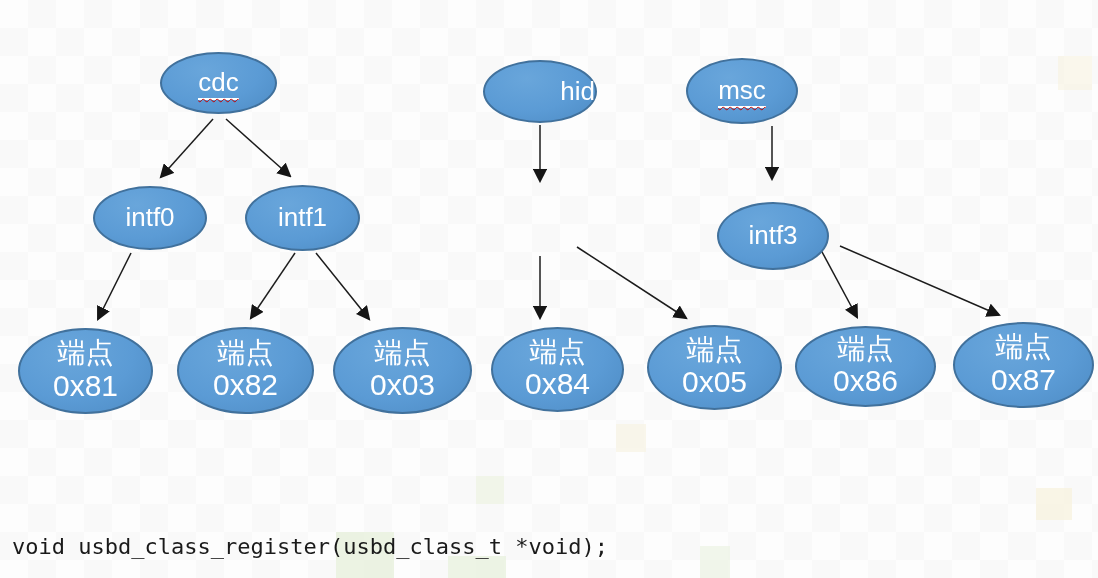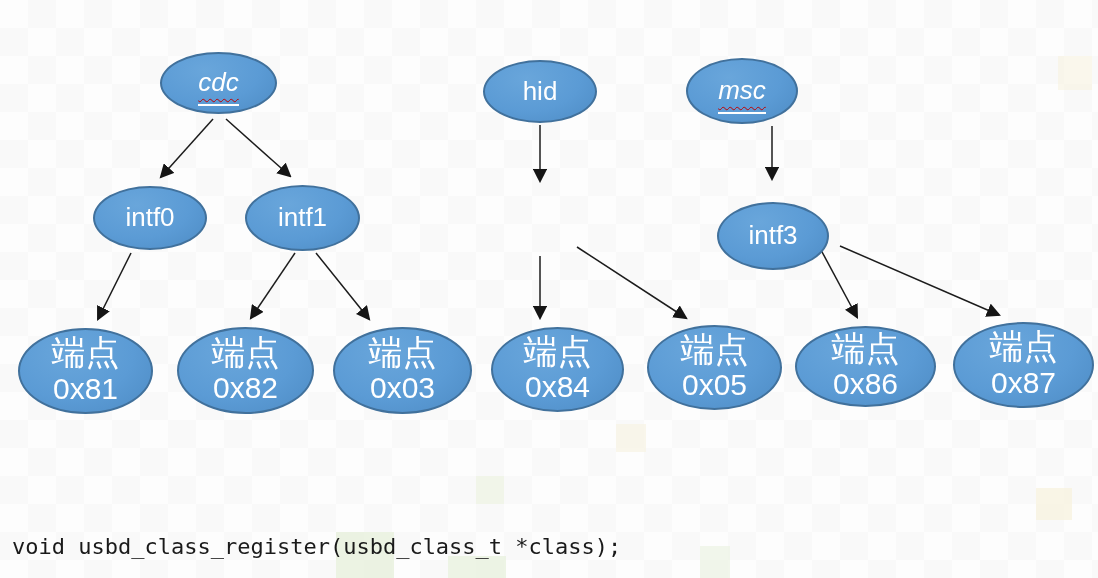--- a/index.html
+++ b/index.html
@@ -16,26 +16,26 @@
   .patch{position:absolute;pointer-events:none;}
   .arrows{position:absolute;left:0;top:0;width:1098px;height:578px;}
   .node{
     position:absolute;border-radius:50%;
     background:radial-gradient(ellipse at 38% 28%, #69a6db 0%, #5b9bd5 55%, #4d8bc4 100%);
     border:2.5px solid #41719c;
     box-sizing:border-box;
     display:flex;flex-direction:column;align-items:center;justify-content:center;
     color:#ffffff;text-align:center;
   }
-  .node .lbl{font-size:34px;line-height:1.05;}
+  .node .lbl{font-size:28px;line-height:1.05;}
   .node .addr{font-size:30px;line-height:1.2;}
   .node.small .lbl{font-size:26px;}
   .flag{ text-decoration:underline; text-decoration-style:wavy; text-decoration-color:#c00000;
          text-decoration-thickness:1px; text-underline-offset:7px;}
-  .flag .wl{border-bottom:2px solid #ffffff;padding-bottom:7px;font-style:italic;}
+  .flag .wl{border-bottom:2px solid #ffffff;padding-bottom:1px;}
   .code{
     position:absolute;left:12px;top:474px;
     font-family:"DejaVu Sans Mono","Liberation Mono",monospace;
     font-size:22px;line-height:29px;color:#1a1a1a;white-space:pre;
   }
   .sq{ text-decoration-style:wavy;text-decoration-color:#c00000;
        text-decoration-thickness:1px;text-underline-offset:4px;}
 </style>
 </head>
 <body>
@@ -67,21 +67,21 @@
       <line x1="540" y1="256" x2="540" y2="318"></line>
       <line x1="577" y1="247" x2="686" y2="318"></line>
       <line x1="821" y1="250" x2="857" y2="317"></line>
       <line x1="840" y1="246" x2="999" y2="315"></line>
     </g>
   </svg>
 
   <div class="node small" style="left:160px;top:52px;width:117px;height:62px;">
     <span class="lbl flag"><span class="wl">cdc</span></span>
   </div>
-  <div class="node small" style="left:483px;top:60px;width:114px;height:63px;">
+  <div class="node small" style="left:483px;top:60px;width:114px;height:63px;align-items:flex-end;">
     <span class="lbl">hid</span>
   </div>
   <div class="node small" style="left:686px;top:58px;width:112px;height:66px;">
     <span class="lbl flag"><span class="wl">msc</span></span>
   </div>
 
   <div class="node small" style="left:93px;top:186px;width:114px;height:64px;">
     <span class="lbl">intf0</span>
   </div>
   <div class="node small" style="left:245px;top:185px;width:115px;height:66px;">
@@ -114,18 +114,18 @@
   <div class="node" style="left:795px;top:326px;width:141px;height:81px;">
     <span class="lbl">端点</span>
     <span class="addr">0x86</span>
   </div>
   <div class="node" style="left:953px;top:322px;width:141px;height:86px;">
     <span class="lbl">端点</span>
     <span class="addr">0x87</span>
   </div>
 
   <div class="code">
-    <div class="code-line"><span>void </span><span class="sq">usbd_class_register</span><span>(</span><span class="sq">usbd_class_t</span><span> *class);</span></div>
+    <div class="code-line"><span>void </span><span class="sq">usbd_class_register</span><span>(</span><span class="sq">usbd_class_t</span><span> *void);</span></div>
     
     
   </div>
 
 </div>
 
 </body></html>

